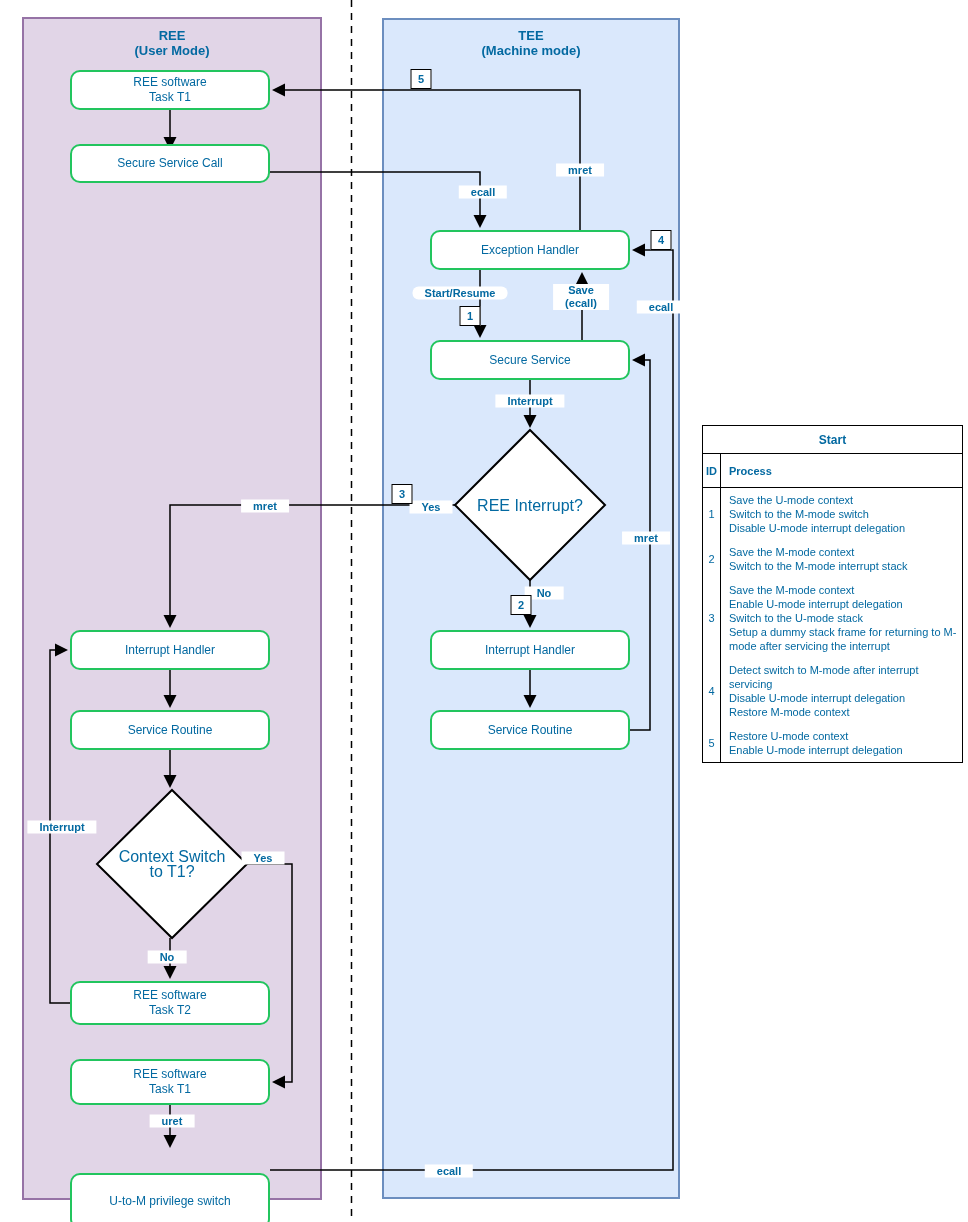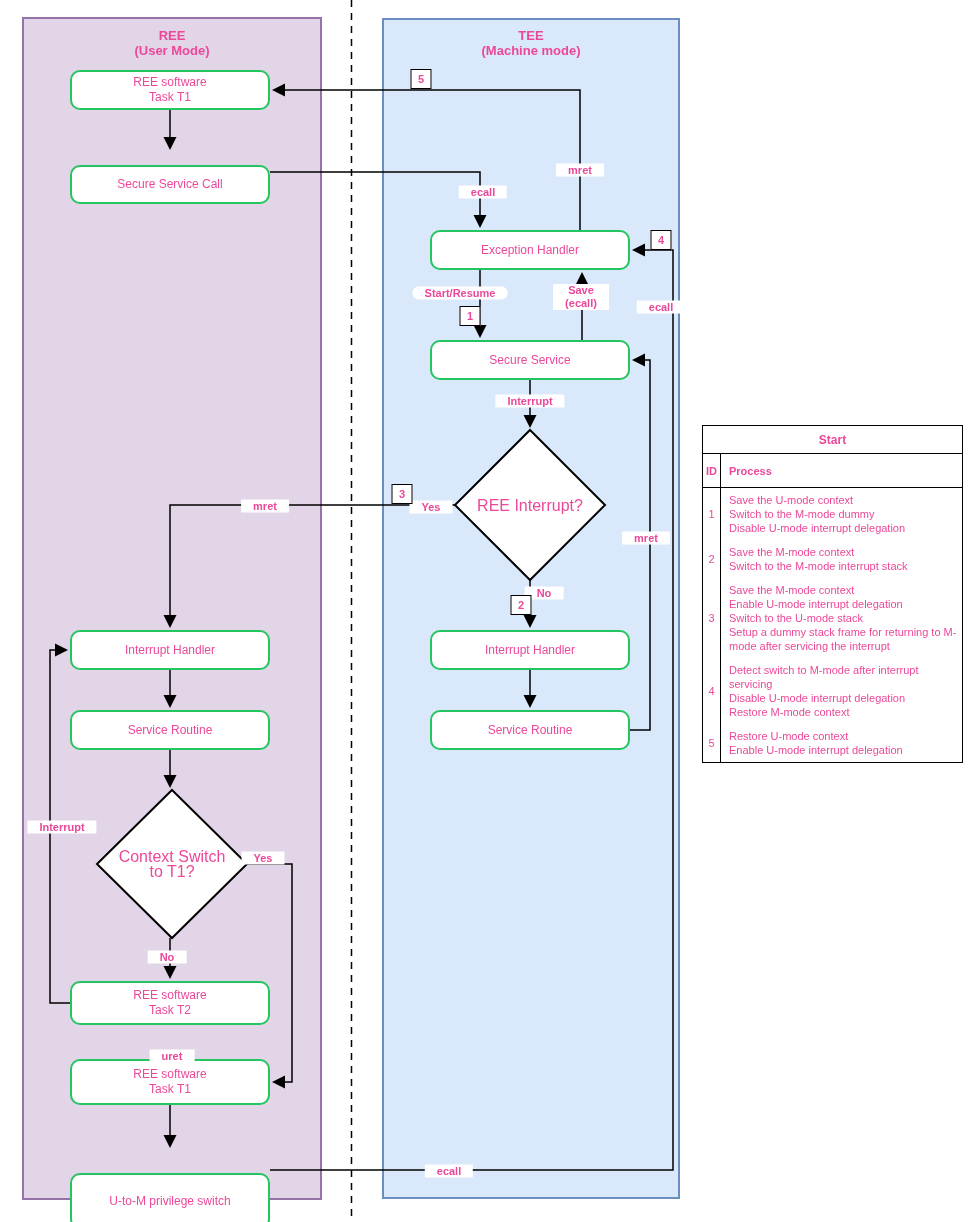--- a/index.html
+++ b/index.html
@@ -1,18 +1,18 @@
 <!DOCTYPE html>
 <html><head>
 <meta charset="utf-8">
 <style>
   html,body{margin:0;padding:0;background:#fff;}
   #stage{
     position:relative;width:968px;height:1222px;background:#fff;overflow:hidden;
-    font-family:"Liberation Sans","DejaVu Sans",sans-serif;color:#ec4899;
+    font-family:"Liberation Sans","DejaVu Sans",sans-serif;color:#0369a1;
   }
   .panel{position:absolute;box-sizing:border-box;border:2px solid;}
   #panel-ree{left:22px;top:17px;width:300px;height:1183px;background:#E1D5E7;border-color:#9673A6;}
   #panel-tee{left:382px;top:18px;width:298px;height:1181px;background:#DAE8FC;border-color:#6C8EBF;}
   .ptitle{position:absolute;text-align:center;font-weight:bold;font-size:13px;line-height:15px;white-space:pre-line;}
   #title-ree{left:22px;top:28px;width:300px;}
   #title-tee{left:382px;top:28px;width:298px;}
   svg.overlay{position:absolute;left:0;top:0;pointer-events:none;}
   .node{
     position:absolute;box-sizing:border-box;background:#fff;border:2px solid #22c55e;border-radius:10px;
@@ -85,21 +85,21 @@
       <path d="M170,1105 L170,1146" marker-end="url(#arr)"></path>
       <path d="M270,1170 L673,1170 L673,250 L634,250" marker-end="url(#arr)"></path>
     </g>
 
     <polygon points="530,430 605,505 530,580 455,505" fill="#fff" stroke="#000" stroke-width="2"></polygon>
     <polygon points="172,790 247,864 172,938 97,864" fill="#fff" stroke="#000" stroke-width="2"></polygon>
   </svg>
 
   <div class="node" style="left:70px;top:70px;width:200px;height:40px;">REE software
 Task T1</div>
-  <div class="node" style="left:70px;top:165px;width:200px;height:39px;">Secure Service Call</div>
+  <div class="node" style="left:70px;top:144px;width:200px;height:39px;">Secure Service Call</div>
   <div class="node" style="left:70px;top:630px;width:200px;height:40px;">Interrupt Handler</div>
   <div class="node" style="left:70px;top:710px;width:200px;height:40px;">Service Routine</div>
   <div class="node" style="left:70px;top:981px;width:200px;height:44px;">REE software
 Task T2</div>
   <div class="node" style="left:70px;top:1059px;width:200px;height:46px;">REE software
 Task T1</div>
   <div class="node" style="left:70px;top:1150px;width:200px;height:56px;margin-top:23px;">U-to-M privilege switch</div>
 
   <div class="node" style="left:430px;top:230px;width:200px;height:40px;">Exception Handler</div>
   <div class="node" style="left:430px;top:340px;width:200px;height:40px;">Secure Service</div>
@@ -117,40 +117,40 @@
 (ecall)</div>
   <div class="elabel" style="left:661px;top:307px;">ecall</div>
   <div class="elabel" style="left:530px;top:401px;">Interrupt</div>
   <div class="elabel" style="left:431px;top:507px;">Yes</div>
   <div class="elabel" style="left:265px;top:506px;">mret</div>
   <div class="elabel" style="left:646px;top:538px;">mret</div>
   <div class="elabel" style="left:544px;top:593px;">No</div>
   <div class="elabel" style="left:62px;top:827px;">Interrupt</div>
   <div class="elabel" style="left:263px;top:858px;">Yes</div>
   <div class="elabel" style="left:167px;top:957px;">No</div>
-  <div class="elabel" style="left:172px;top:1056px;">uret</div>
+  <div class="elabel" style="left:172px;top:1121px;">uret</div>
   <div class="elabel" style="left:449px;top:1171px;">ecall</div>
 
   <div class="badge" style="left:421px;top:79px;">5</div>
   <div class="badge" style="left:661px;top:240px;">4</div>
   <div class="badge" style="left:470px;top:316px;">1</div>
   <div class="badge" style="left:402px;top:494px;">3</div>
   <div class="badge" style="left:521px;top:605px;">2</div>
 
   <div id="legend">
     <div class="legend-title">Start</div>
     <div class="legend-head">
       <div class="lid-h">ID</div>
       <div class="lproc-h">Process</div>
     </div>
     <div class="legend-row">
       <div class="lid">1</div>
       <div class="lproc">
         <div>Save the U-mode context</div>
-        <div>Switch to the M-mode dummy</div>
+        <div>Switch to the M-mode switch</div>
         <div>Disable U-mode interrupt delegation</div>
       </div>
     </div>
     <div class="legend-row">
       <div class="lid">2</div>
       <div class="lproc">
         <div>Save the M-mode context</div>
         <div>Switch to the M-mode interrupt stack</div>
       </div>
     </div>

